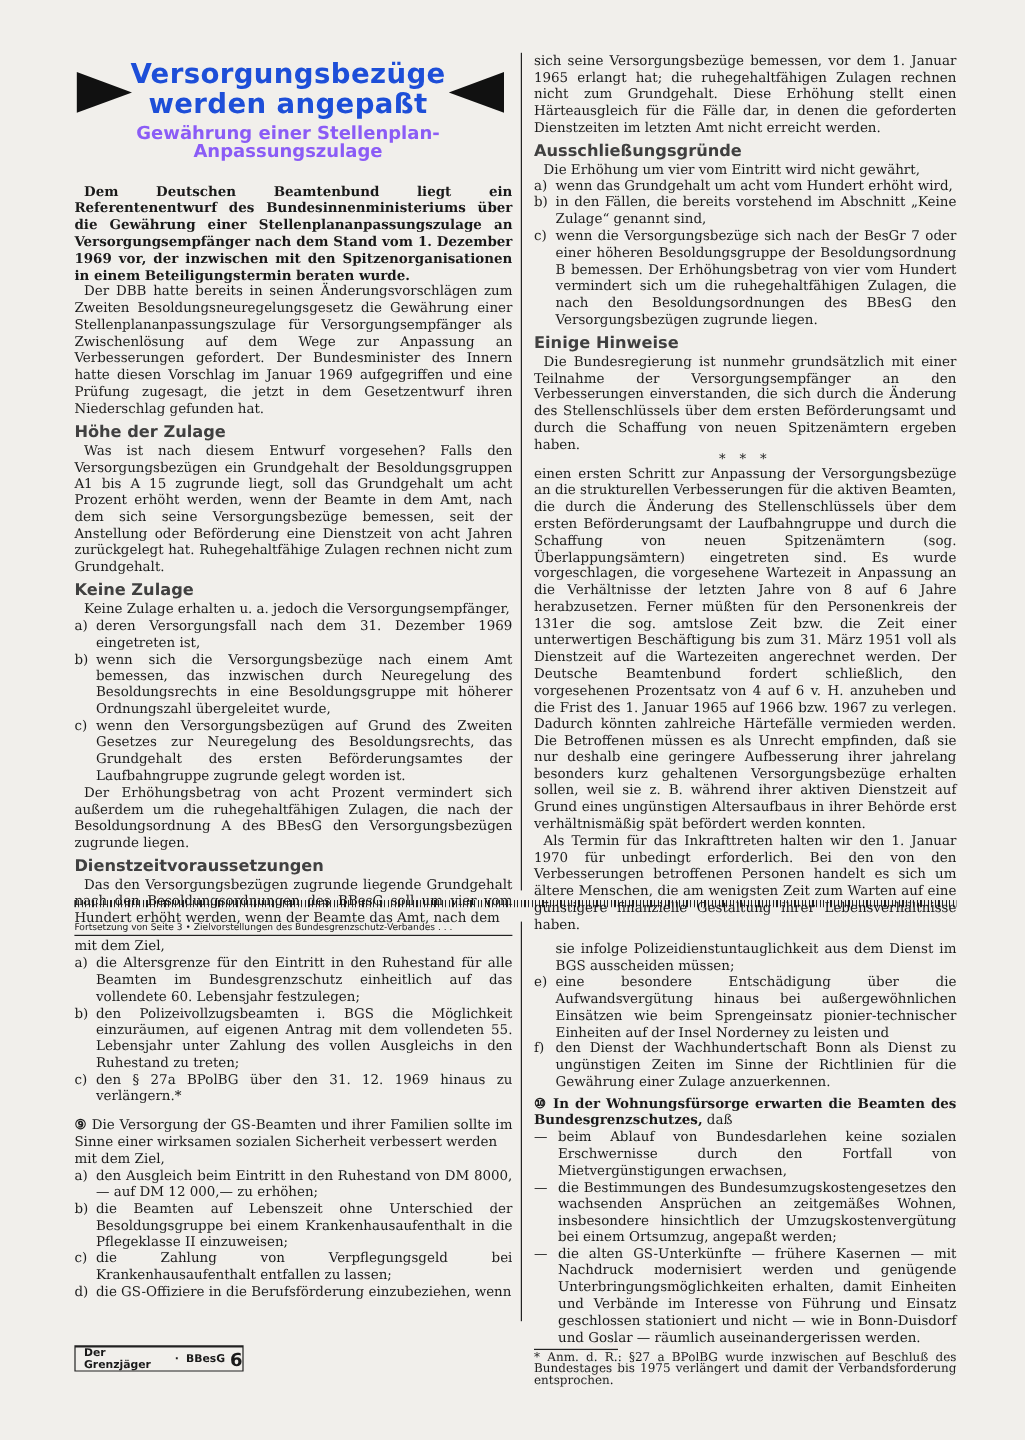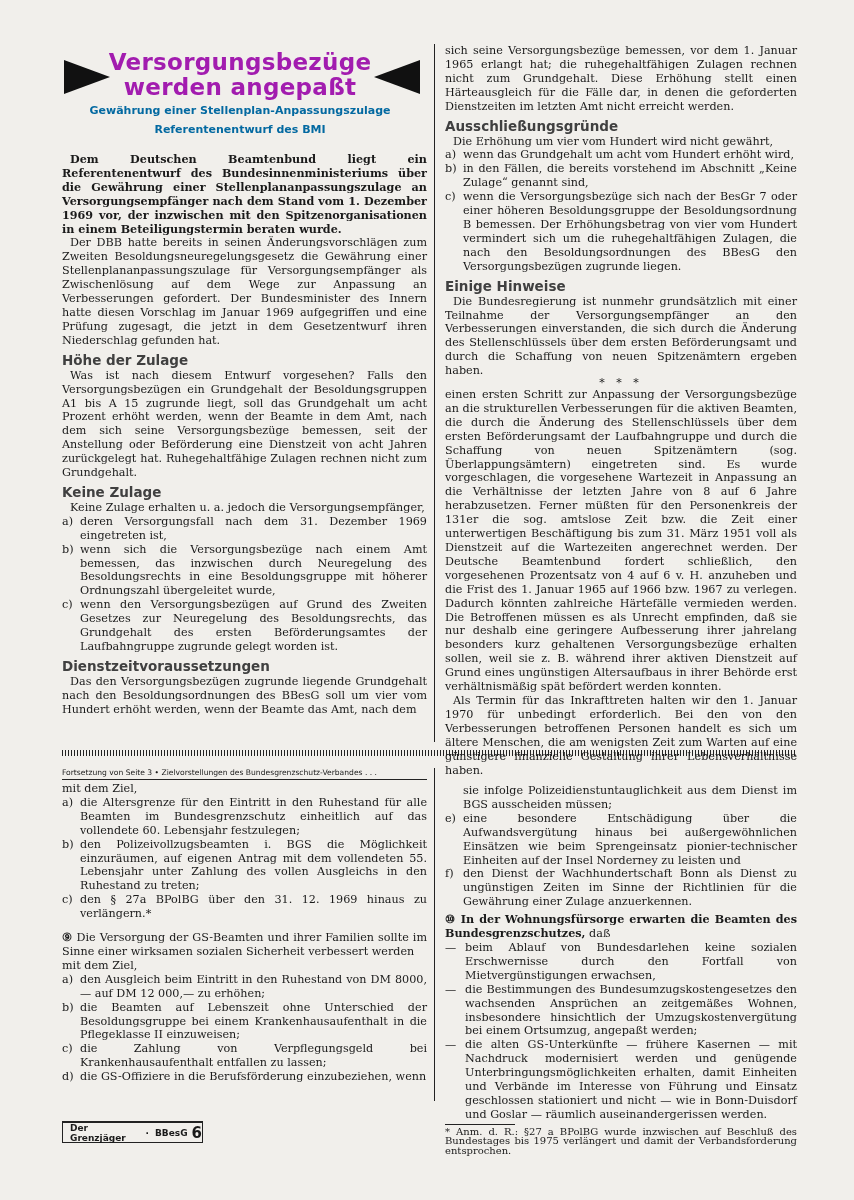--- a/index.html
+++ b/index.html
@@ -20,25 +20,25 @@
     margin: 4px 0 1px 0; color: #404040;
   }
   .li { display: flex; }
   .li .mk { flex: 0 0 18px; }
   .li .tx { flex: 1; text-align: justify; }
   .dash .mk { flex: 0 0 20px; }
   
   .hdr { position: absolute; left: 60px; top: 50px; width: 360px; text-align: center; }
   .title {
     font-family: "DejaVu Sans", "Liberation Sans", sans-serif;
-    font-weight: bold; font-size: 23px; line-height: 25px; letter-spacing: 0.3px; color: #a21caf;
+    font-weight: bold; font-size: 23px; line-height: 25px; letter-spacing: 0.3px; color: #1d4ed8;
   }
   .sub {
     font-family: "DejaVu Sans", "Liberation Sans", sans-serif;
-    font-weight: bold; font-size: 11px; line-height: 14.5px; margin-top: 4px; color: #0369a1;
+    font-weight: bold; font-size: 15px; line-height: 14.5px; margin-top: 4px; color: #8b5cf6;
   }
   .tri-r { position: absolute; left: 64px; top: 60px; width: 0; height: 0;
     border-top: 17px solid transparent; border-bottom: 17px solid transparent; border-left: 46px solid #111; }
   .tri-l { position: absolute; left: 374px; top: 60px; width: 0; height: 0;
     border-top: 17px solid transparent; border-bottom: 17px solid transparent; border-right: 46px solid #111; }
   .lead { font-weight: bold; }
   .vrule { position: absolute; width: 1px; background: #222; }
   .hatch {
     position: absolute; left: 62px; top: 750px; width: 735px; height: 6px;
     background: repeating-linear-gradient(90deg, #222 0 1px, transparent 1px 3px);
@@ -65,21 +65,20 @@
 <body>
 
 <div class="page">
 
   <div class="tri-r"></div>
   <div class="tri-l"></div>
   <div class="hdr">
     <div class="title">Versorgungsbezüge</div>
     <div class="title">werden angepaßt</div>
     <div class="sub">Gewährung einer Stellenplan-Anpassungszulage</div>
-    <div class="sub">Referentenentwurf des BMI</div>
   </div>
 
   <div class="col" style="left:62px; top:153px; width:365px;">
     <p class="indent lead">Dem Deutschen Beamtenbund liegt ein Referentenentwurf des Bundesinnenministeriums über die Gewährung einer Stellenplananpassungszulage an Versorgungsempfänger nach dem Stand vom 1. Dezember 1969 vor, der inzwischen mit den Spitzenorganisationen in einem Beteiligungstermin beraten wurde.</p>
     <p class="indent">Der DBB hatte bereits in seinen Änderungsvorschlägen zum Zweiten Besoldungsneuregelungsgesetz die Gewährung einer Stellenplananpassungszulage für Versorgungsempfänger als Zwischenlösung auf dem Wege zur Anpassung an Verbesserungen gefordert. Der Bundesminister des Innern hatte diesen Vorschlag im Januar 1969 aufgegriffen und eine Prüfung zugesagt, die jetzt in dem Gesetzentwurf ihren Niederschlag gefunden hat.</p>
 
     <div class="h2">Höhe der Zulage</div>
     <p class="indent">Was ist nach diesem Entwurf vorgesehen? Falls den Versorgungsbezügen ein Grundgehalt der Besoldungsgruppen A1 bis A 15 zugrunde liegt, soll das Grundgehalt um acht Prozent erhöht werden, wenn der Beamte in dem Amt, nach dem sich seine Versorgungsbezüge bemessen, seit der Anstellung oder Beförderung eine Dienstzeit von acht Jahren zurückgelegt hat. Ruhegehaltfähige Zulagen rechnen nicht zum Grundgehalt.</p>
 
     <div class="h2">Keine Zulage</div>
@@ -89,32 +88,33 @@
       <span class="tx">deren Versorgungsfall nach dem 31. Dezember 1969 eingetreten ist,</span>
     </div>
     <div class="li">
       <span class="mk">b)</span>
       <span class="tx">wenn sich die Versorgungsbezüge nach einem Amt bemessen, das inzwischen durch Neuregelung des Besoldungsrechts in eine Besoldungsgruppe mit höherer Ordnungszahl übergeleitet wurde,</span>
     </div>
     <div class="li">
       <span class="mk">c)</span>
       <span class="tx">wenn den Versorgungsbezügen auf Grund des Zweiten Gesetzes zur Neuregelung des Besoldungsrechts, das Grundgehalt des ersten Beförderungsamtes der Laufbahngruppe zugrunde gelegt worden ist.</span>
     </div>
+    <p class="indent">Der Erhöhungsbetrag von acht Prozent vermindert sich außerdem um die ruhegehaltfähigen Zulagen, die nach der Besoldungsordnung A des BBesG den Versorgungsbezügen zugrunde liegen.</p>
 
     <div class="h2">Dienstzeitvoraussetzungen</div>
     <p class="indent">Das den Versorgungsbezügen zugrunde liegende Grundgehalt nach den Besoldungsordnungen des BBesG soll um vier vom Hundert erhöht werden, wenn der Beamte das Amt, nach dem</p>
   </div>
 
   <div class="vrule" style="left:434px; top:44px; height:698px;"></div>
 
   <div class="col" style="left:445px; top:44px; width:352px;">
     <p>sich seine Versorgungsbezüge bemessen, vor dem 1. Januar 1965 erlangt hat; die ruhegehaltfähigen Zulagen rechnen nicht zum Grundgehalt. Diese Erhöhung stellt einen Härteausgleich für die Fälle dar, in denen die geforderten Dienstzeiten im letzten Amt nicht erreicht werden.</p>
 
     <div class="h2">Ausschließungsgründe</div>
-    <p class="indent">Die Erhöhung um vier vom Hundert wird nicht gewährt,</p>
+    <p class="indent">Die Erhöhung um vier vom Eintritt wird nicht gewährt,</p>
     <div class="li">
       <span class="mk">a)</span>
       <span class="tx">wenn das Grundgehalt um acht vom Hundert erhöht wird,</span>
     </div>
     <div class="li">
       <span class="mk">b)</span>
       <span class="tx">in den Fällen, die bereits vorstehend im Abschnitt „Keine Zulage“ genannt sind,</span>
     </div>
     <div class="li">
       <span class="mk">c)</span>

